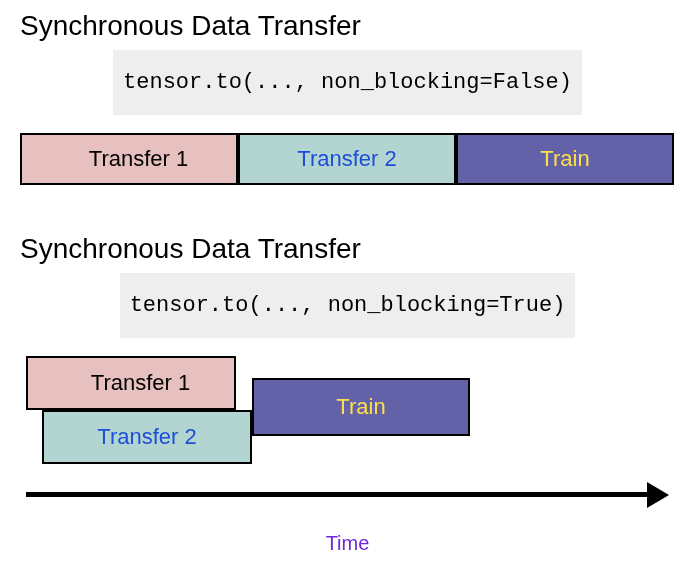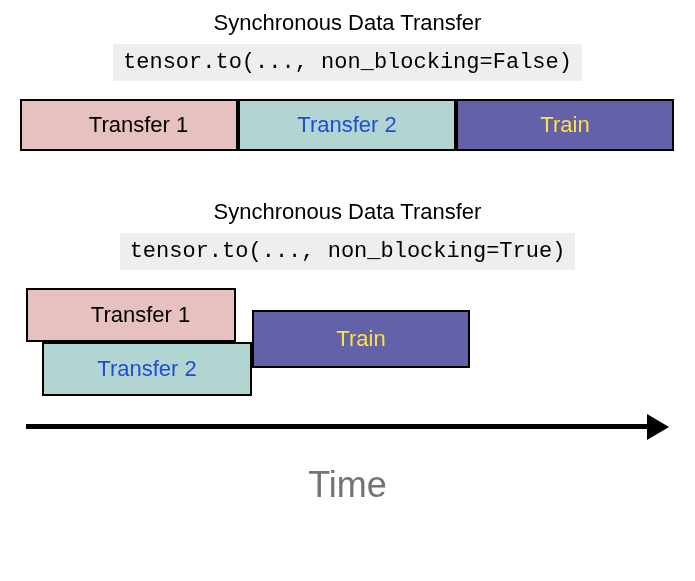--- a/index.html
+++ b/index.html
@@ -5,30 +5,30 @@
   * { box-sizing: border-box; margin: 0; padding: 0; }
   body {
     width: 695px;
     height: 581px;
     background: #ffffff;
     font-family: Arial, Helvetica, sans-serif;
     position: relative;
     padding: 10px 20px;
   }
   .section-title {
-    font-size: 22px;
-    text-align: center;
+    font-size: 28px;
+    text-align: left;
     margin-bottom: 8px;
     color: #000;
   }
   .code-box {
     background: #eeeeee;
     font-family: "Courier New", Courier, monospace;
     font-size: 22px;
-    padding: 6px 10px;
+    padding: 20px 10px;
     margin: 0 auto 18px auto;
     width: fit-content;
     color: #000;
   }
   .code-box .bold { font-weight: normal; }
   .timeline-sync {
     display: flex;
     height: 52px;
     margin-bottom: 48px;
   }
@@ -81,23 +81,23 @@
     position: absolute;
     right: 6px;
     top: -4px;
     width: 0; height: 0;
     border-top: 13px solid transparent;
     border-bottom: 13px solid transparent;
     border-left: 22px solid #000;
   }
   .time-label {
     text-align: center;
-    font-size: 36px;
+    font-size: 20px;
     margin-top: 6px;
-    color: #737373;
+    color: #6d28d9;
   }
 </style>
 </head>
 <body>
 
 <div class="section-title">Synchronous Data Transfer</div>
 
 <div class="code-box">
   <span>tensor.to(..., </span><span>non_blocking=False</span><span>)</span>
 </div>

